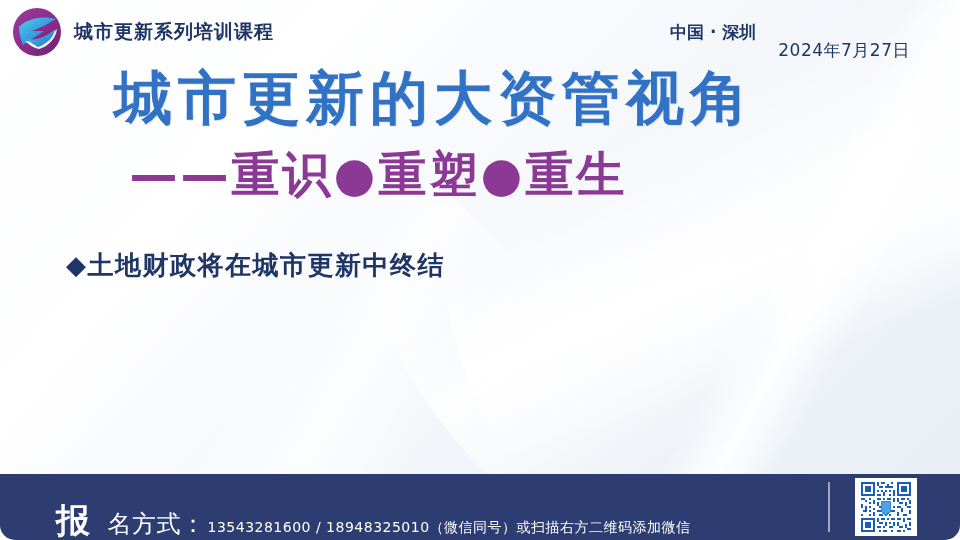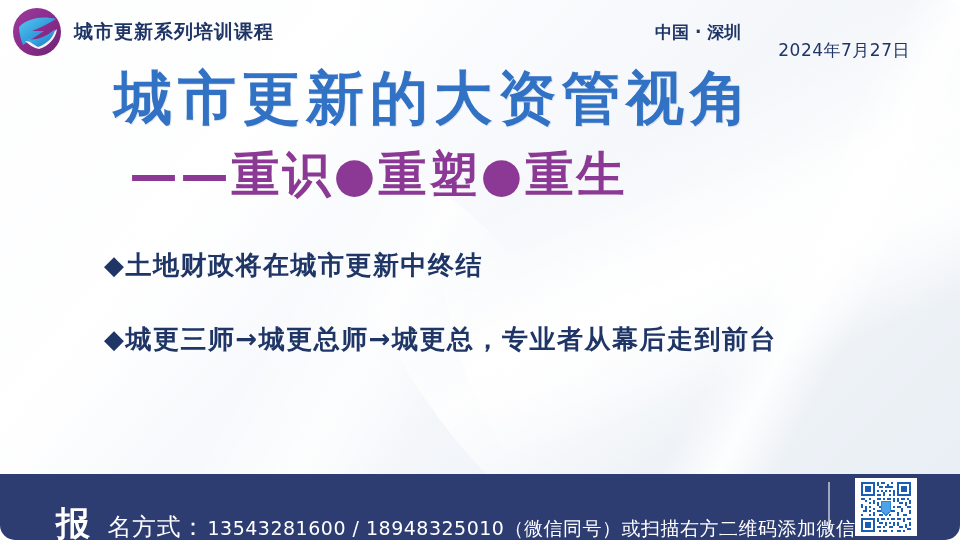--- a/index.html
+++ b/index.html
@@ -82,21 +82,21 @@
     font-weight: bold;
     color: #1f3566;
     letter-spacing: 1px;
     white-space: nowrap;
   }
   .header-right {
     margin-left: auto;
     margin-right: 50px;
     display: flex;
     align-items: center;
-    gap: 37px;
+    gap: 22px;
     color: #1f3566;
     font-size: 17px;
     font-weight: bold;
     white-space: nowrap;
   }
   .header-right .hr-date { font-weight: normal; letter-spacing: .5px; margin-top: 36px; }
 
   
   .title-main {
     position: absolute;
@@ -129,21 +129,21 @@
   
   .bullets {
     position: absolute;
     left: 0; top: 228px;
     width: 960px;
     z-index: 4;
   }
   .bullet-row {
     display: flex;
     align-items: center;
-    padding-left: 104px;
+    padding-left: 66px;
     height: 74px;
     font-size: 26px;
     font-weight: bold;
     color: #1f3566;
     letter-spacing: 1.5px;
     white-space: nowrap;
   }
 
   
   .footer {
@@ -169,21 +169,21 @@
     font-weight: bold;
     line-height: 1;
   }
   .footer-text .label-rest {
     font-size: 24px;
     font-weight: normal;
     margin-right: 2px;
     margin-left: 17px;
   }
   .footer-text .contact {
-    font-size: 19px;
+    font-size: 14px;
     font-weight: normal;
     margin-top: 44px;
   }
   .footer-divider {
     position: absolute;
     left: 828px; top: 8px;
     width: 2px; height: 50px;
     background: rgba(255,255,255,0.55);
   }
   .qr {
@@ -232,21 +232,20 @@
       <span class="hr-loc">中国 · 深圳</span>
       <span class="hr-date">2024年7月27日</span>
     </div>
   </div>
 
   <div class="title-main">城市更新的大资管视角</div>
   <div class="title-sub">——重识●重塑●重生</div>
 
   <div class="bullets">
     <div class="bullet-row">◆土地财政将在城市更新中终结</div>
-    <div class="bullet-row">◆城更三师→城更总师→城更总，专业者从幕后走到前台</div>
   </div>
 
   <div class="footer">
     <div class="footer-text">
       <span class="big-char">报</span>
       <span class="label-rest">名方式：</span>
       <span class="contact">13543281600 / 18948325010（微信同号）或扫描右方二维码添加微信</span>
     </div>
     <div class="footer-divider"></div>
   </div>

